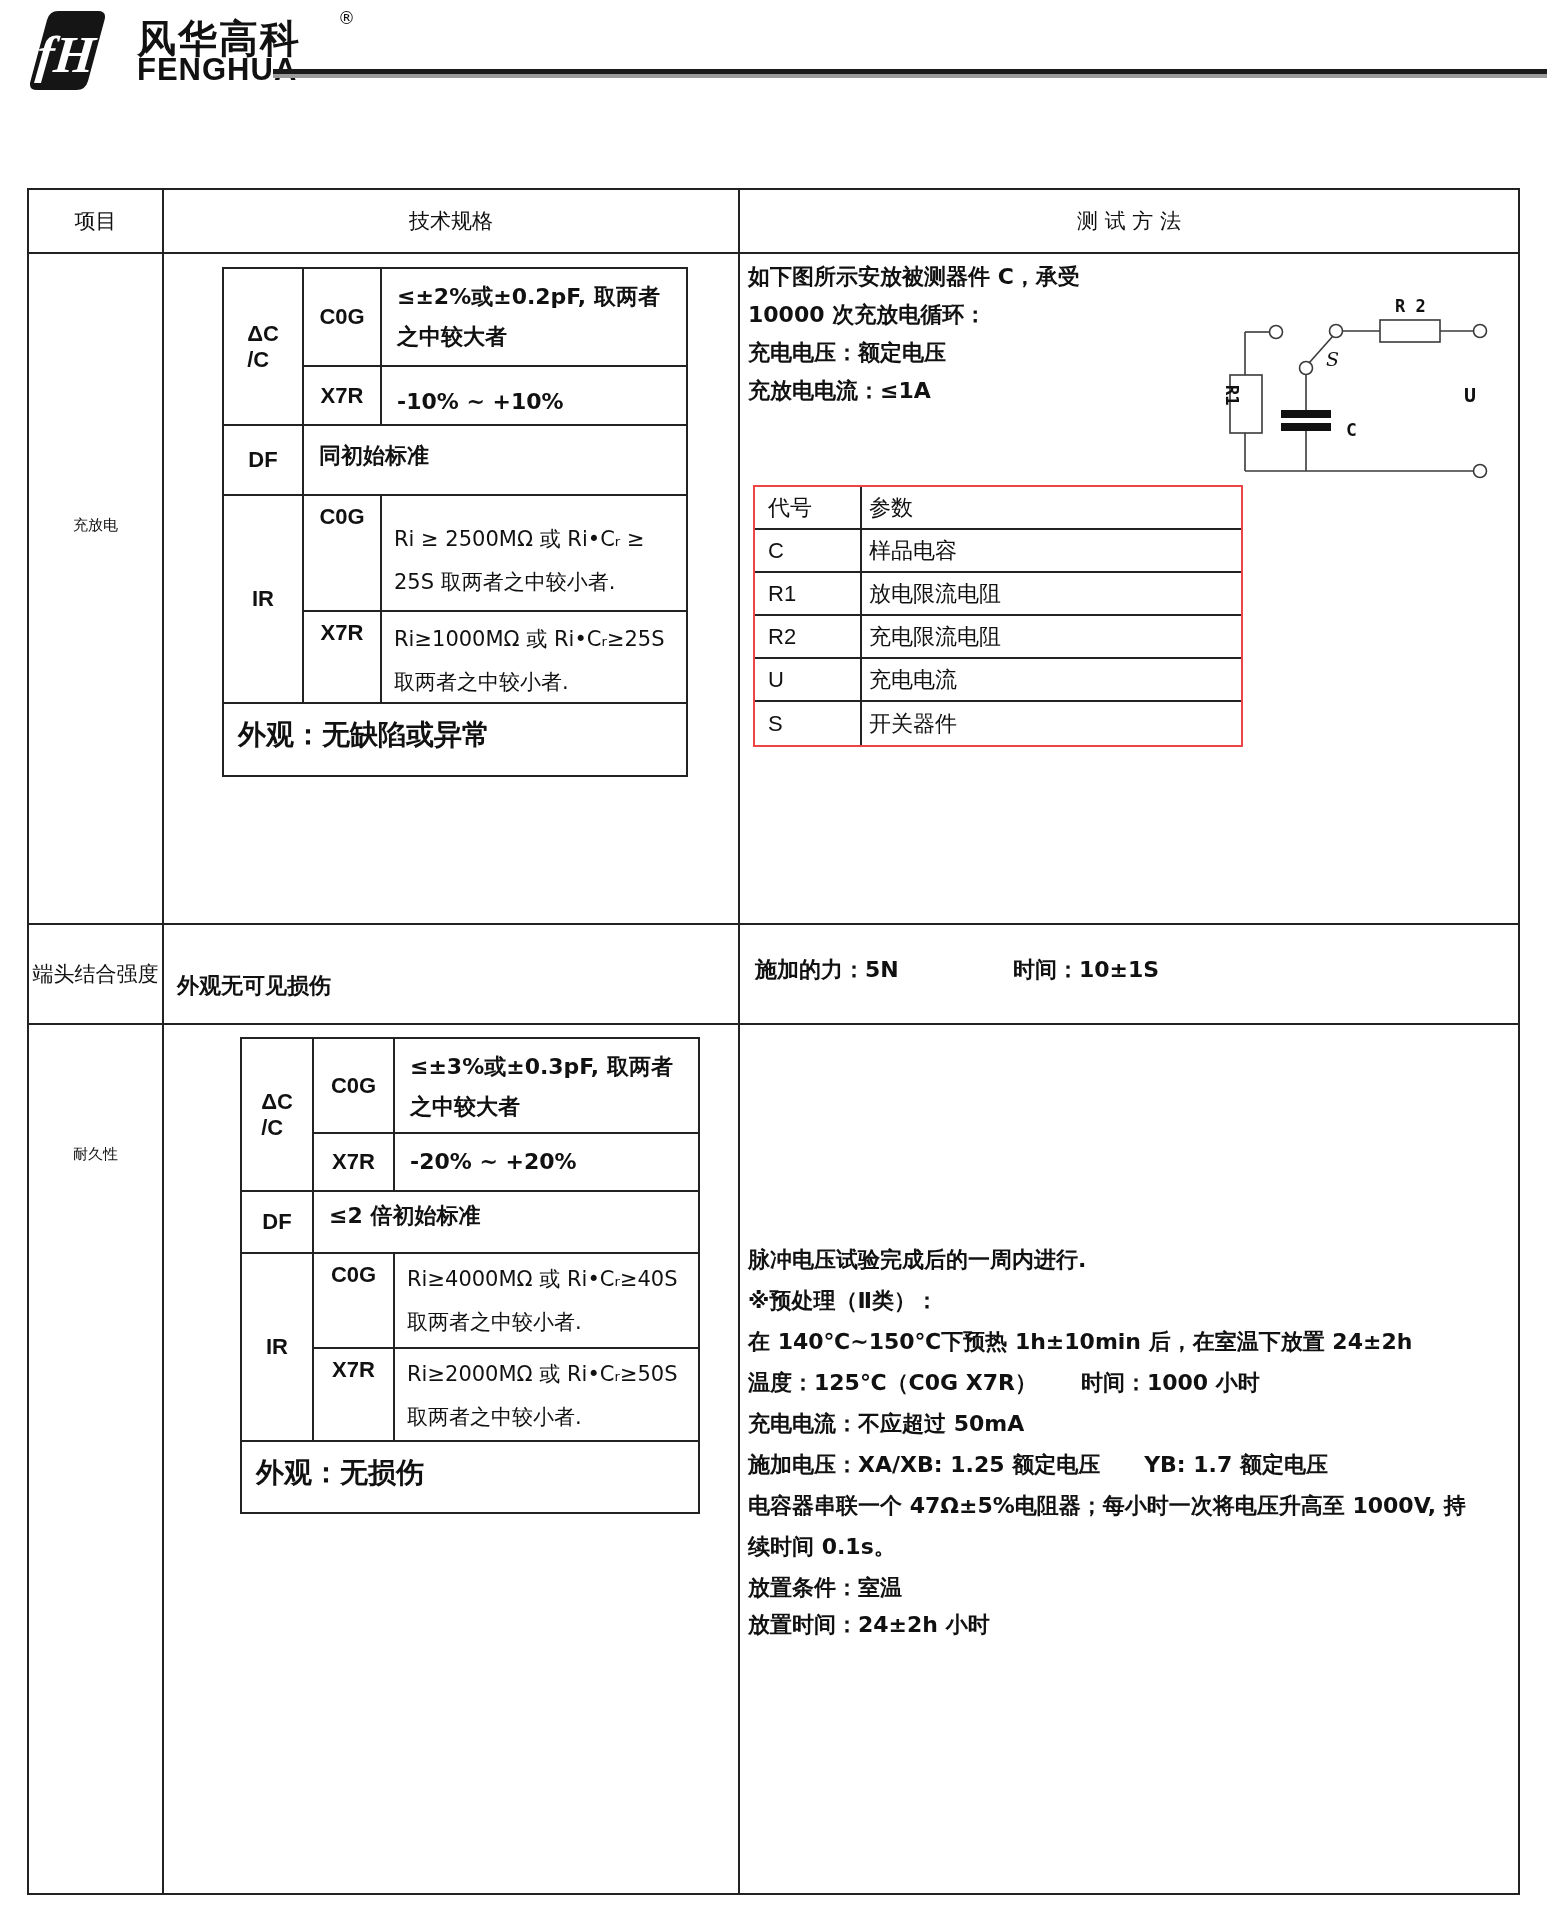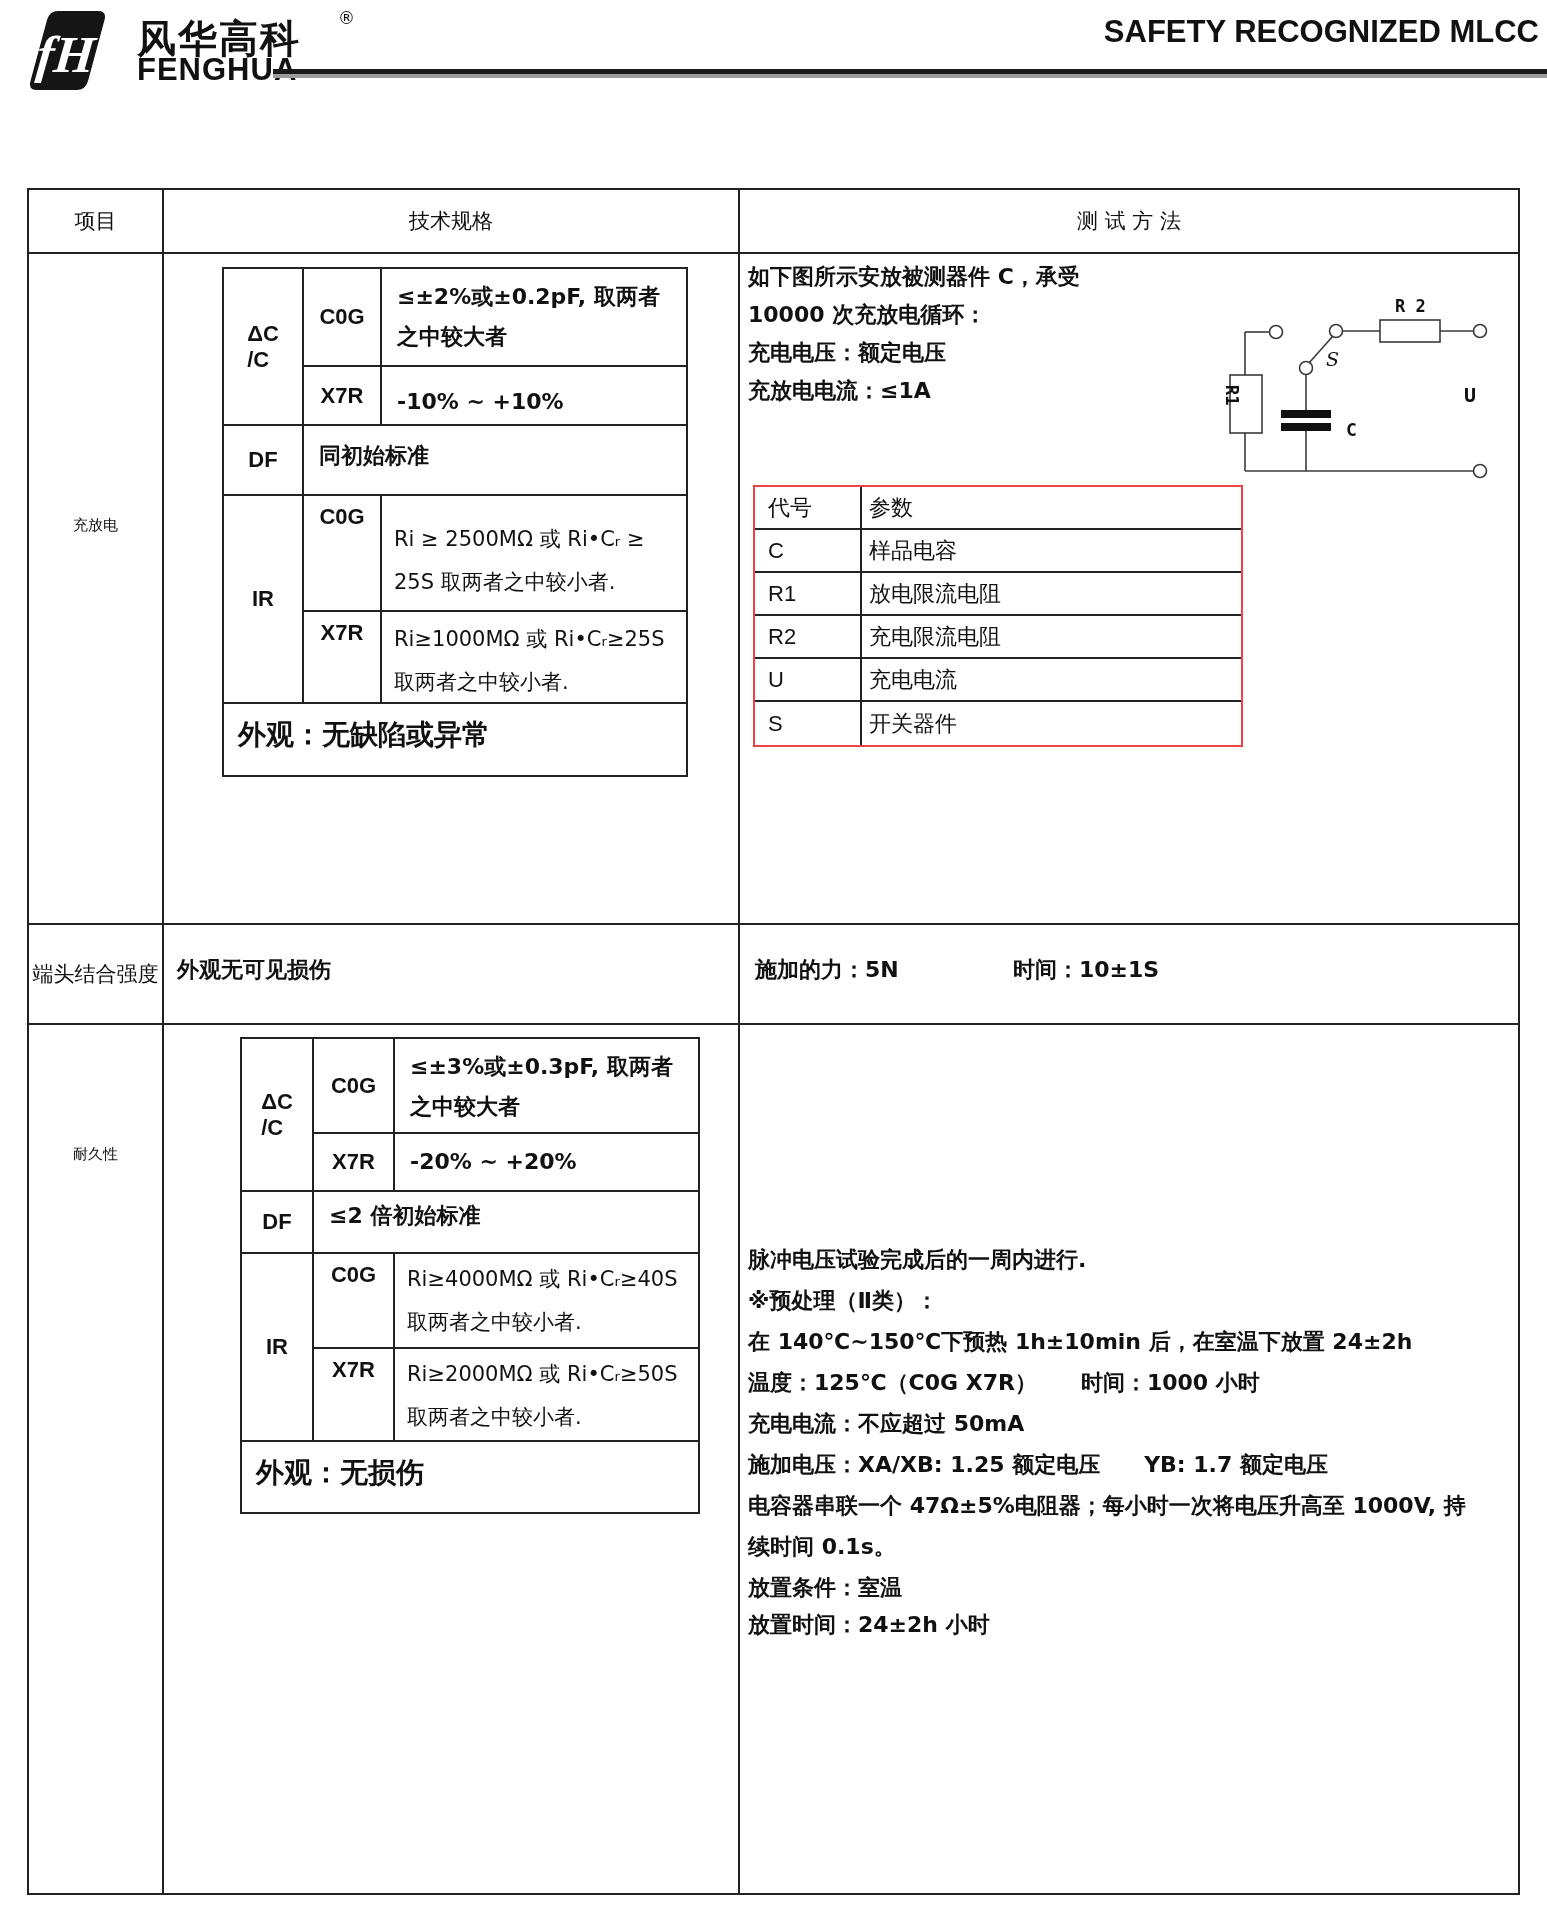--- a/index.html
+++ b/index.html
@@ -59,41 +59,40 @@
           border:2px solid #ef4444;display:grid;grid-template-columns:107px 1fr;
           grid-template-rows:repeat(6,1fr);background:#fff;}
   .sy{box-sizing:border-box;border-right:2px solid #222;border-bottom:2px solid #222;
       display:flex;align-items:center;padding-left:13px;font-size:22px;}
   .sy.nr{border-right:none;}
   .sy.nb{border-bottom:none;}
   .sy.param{font-weight:500;padding-left:7px;}
   .sy.code{font-family:"Liberation Sans",sans-serif;font-weight:500;}
 
   
-  .bond-spec{padding:30px 0 0 13px;font-size:22px;font-weight:600;}
+  .bond-spec{padding:30px 0 0 13px;font-size:22px;font-weight:600;margin-top:16px;}
   .bond-method{display:flex;padding:30px 0 0 15px;font-size:22px;font-weight:600;}
   .bond-force{width:258px;}
 
   
   .d-lines{position:absolute;left:8px;top:220px;width:770px;}
   .d-line{height:41px;font-size:22px;font-weight:600;line-height:30px;white-space:nowrap;}
 </style>
 </head>
 <body>
 
 <div class="page">
 
   <svg class="hdr-logo-svg" width="78" height="84" viewBox="0 0 78 84">
     <path d="M30 3 h40 q9 0 6.5 9 L60 73 q-2.5 9 -11.5 9 H9 q-9 0 -6.5 -9 L19 12 q2.5-9 11-9 z" fill="#151515"></path>
     <text x="14" y="64" font-size="52" font-style="italic" font-weight="bold" fill="#ffffff" font-family="Liberation Serif, serif" transform="skewX(-6)">fH</text>
   </svg>
   <div class="hdr-reg">®</div>
   <div class="brand-cn">风华高科</div>
   <div class="brand-en">FENGHUA</div>
-  <div class="hdr-title">SAFETY RECOGNIZED MLCC</div>
   <div class="rule-black"></div>
   <div class="rule-gray"></div>
 
   <div class="mtable">
 
     <div class="cell hcell">项目</div>
     <div class="cell hcell">技术规格</div>
     <div class="cell hcell lastcol">测 试 方 法</div>
 
     <div class="cell">

